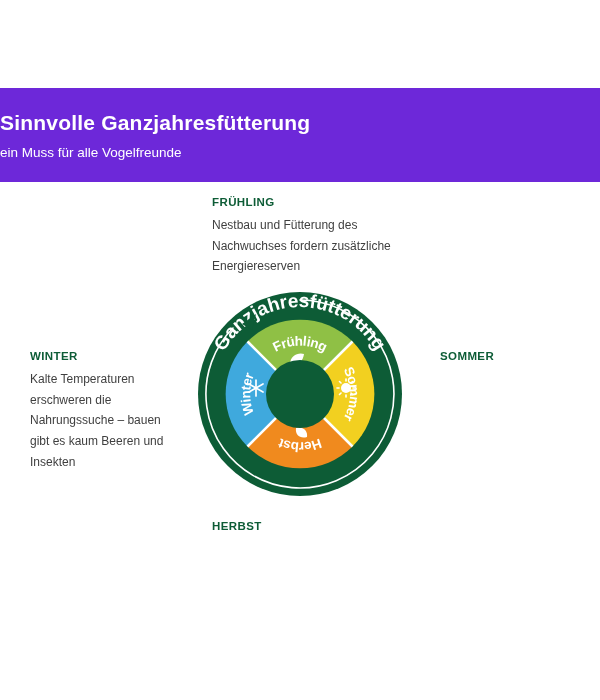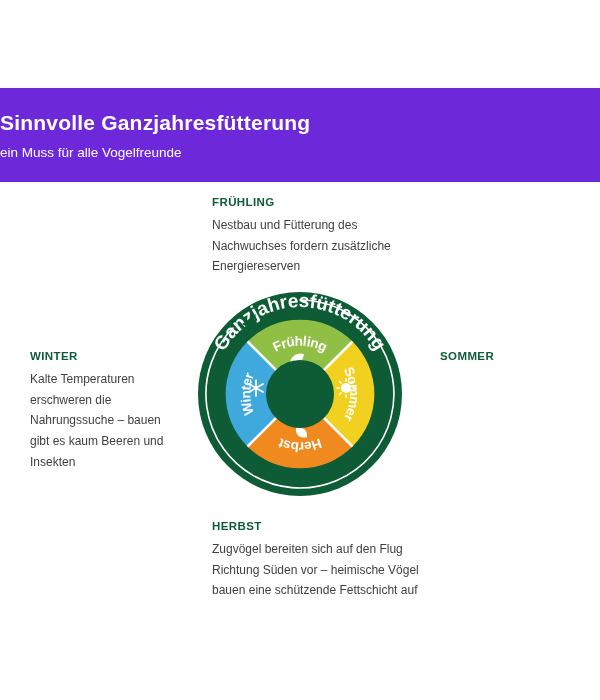--- a/index.html
+++ b/index.html
@@ -110,21 +110,20 @@
   <div class="season-heading">WINTER</div>
   <div class="season-body">Kalte Temperaturen erschweren die Nahrungssuche – bauen gibt es kaum Beeren und Insekten</div>
 </div>
 
 <div class="season-block block-sommer">
   <div class="season-heading">SOMMER</div>
 </div>
 
 <div class="season-block block-herbst">
   <div class="season-heading">HERBST</div>
-  <div class="season-body">Zugvögel bereiten sich auf den Flug Richtung Süden vor – heimische Vögel bauen eine schützende Fettschicht auf</div>
 </div>
 
 <div class="wheel">
   <svg width="228" height="228" viewBox="0 0 228 228" xmlns="http://www.w3.org/2000/svg">
     <defs>
 
       <path id="outerTitlePath" d="M 22,114 A 92,92 0 0 1 206,114" fill="none"></path>
 
       <path id="pFruehling" d="M 62,114 A 52,52 0 0 1 166,114" fill="none"></path>
       <path id="pSommer" d="M 152,77 A 52,52 0 0 1 152,151" fill="none"></path>

